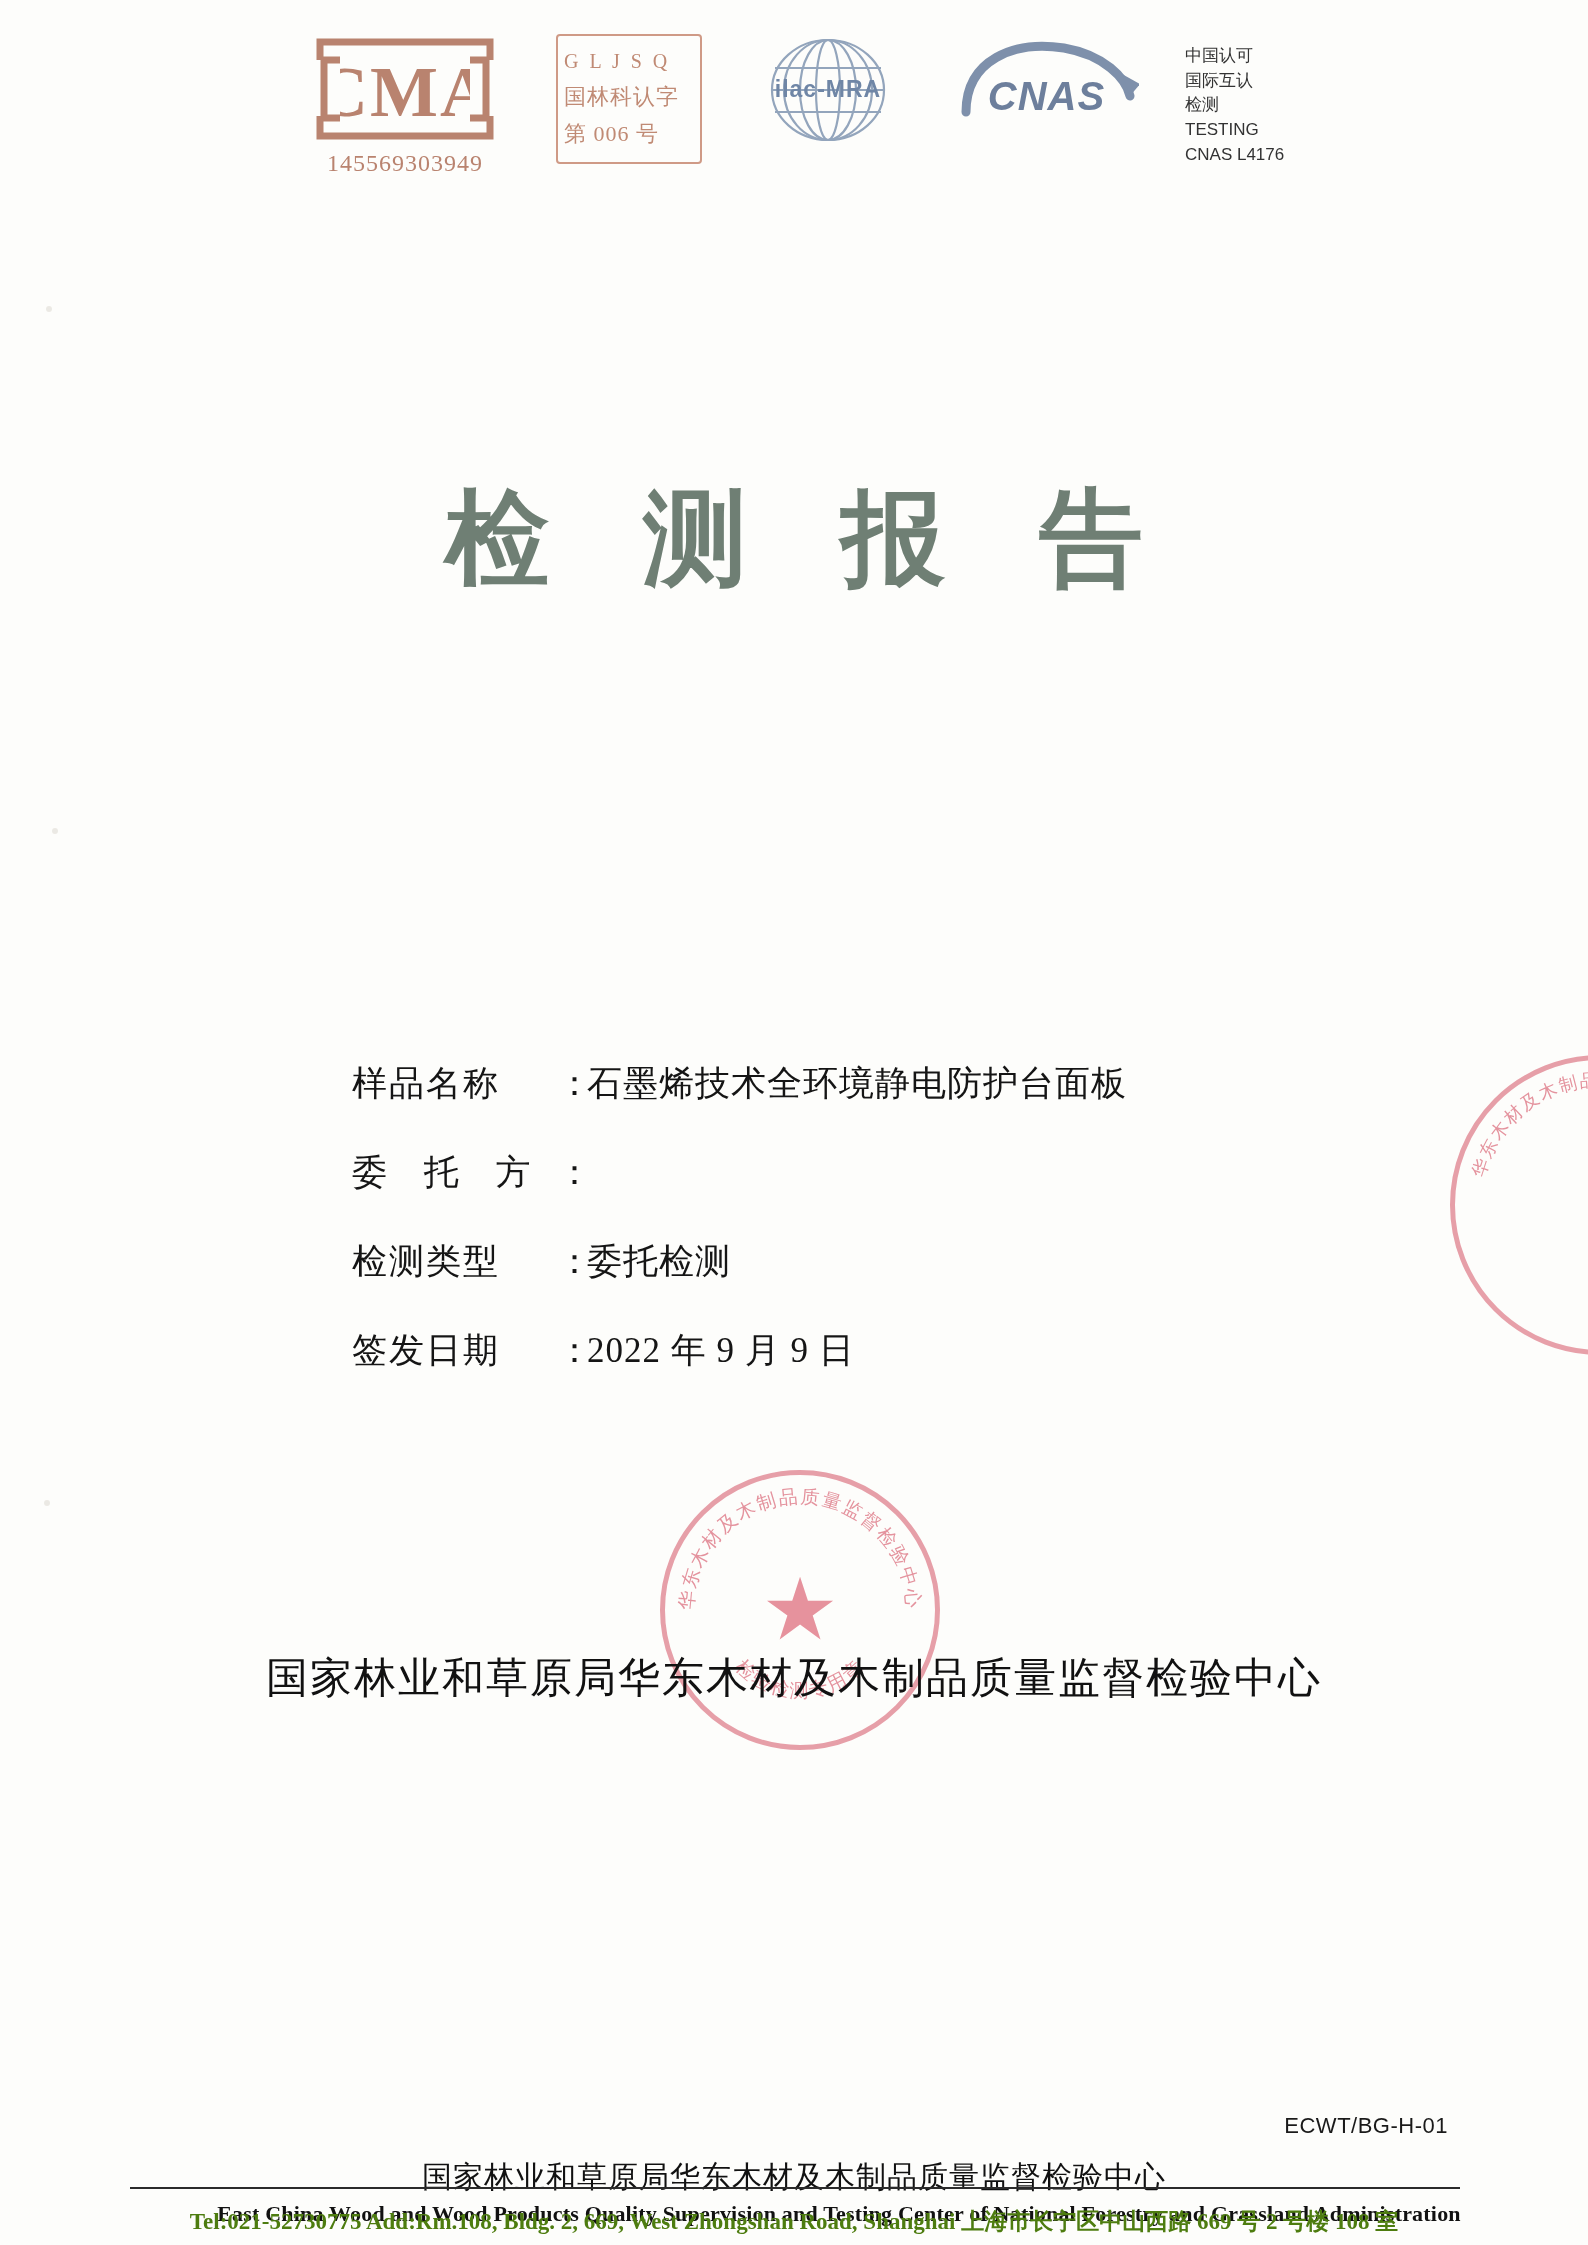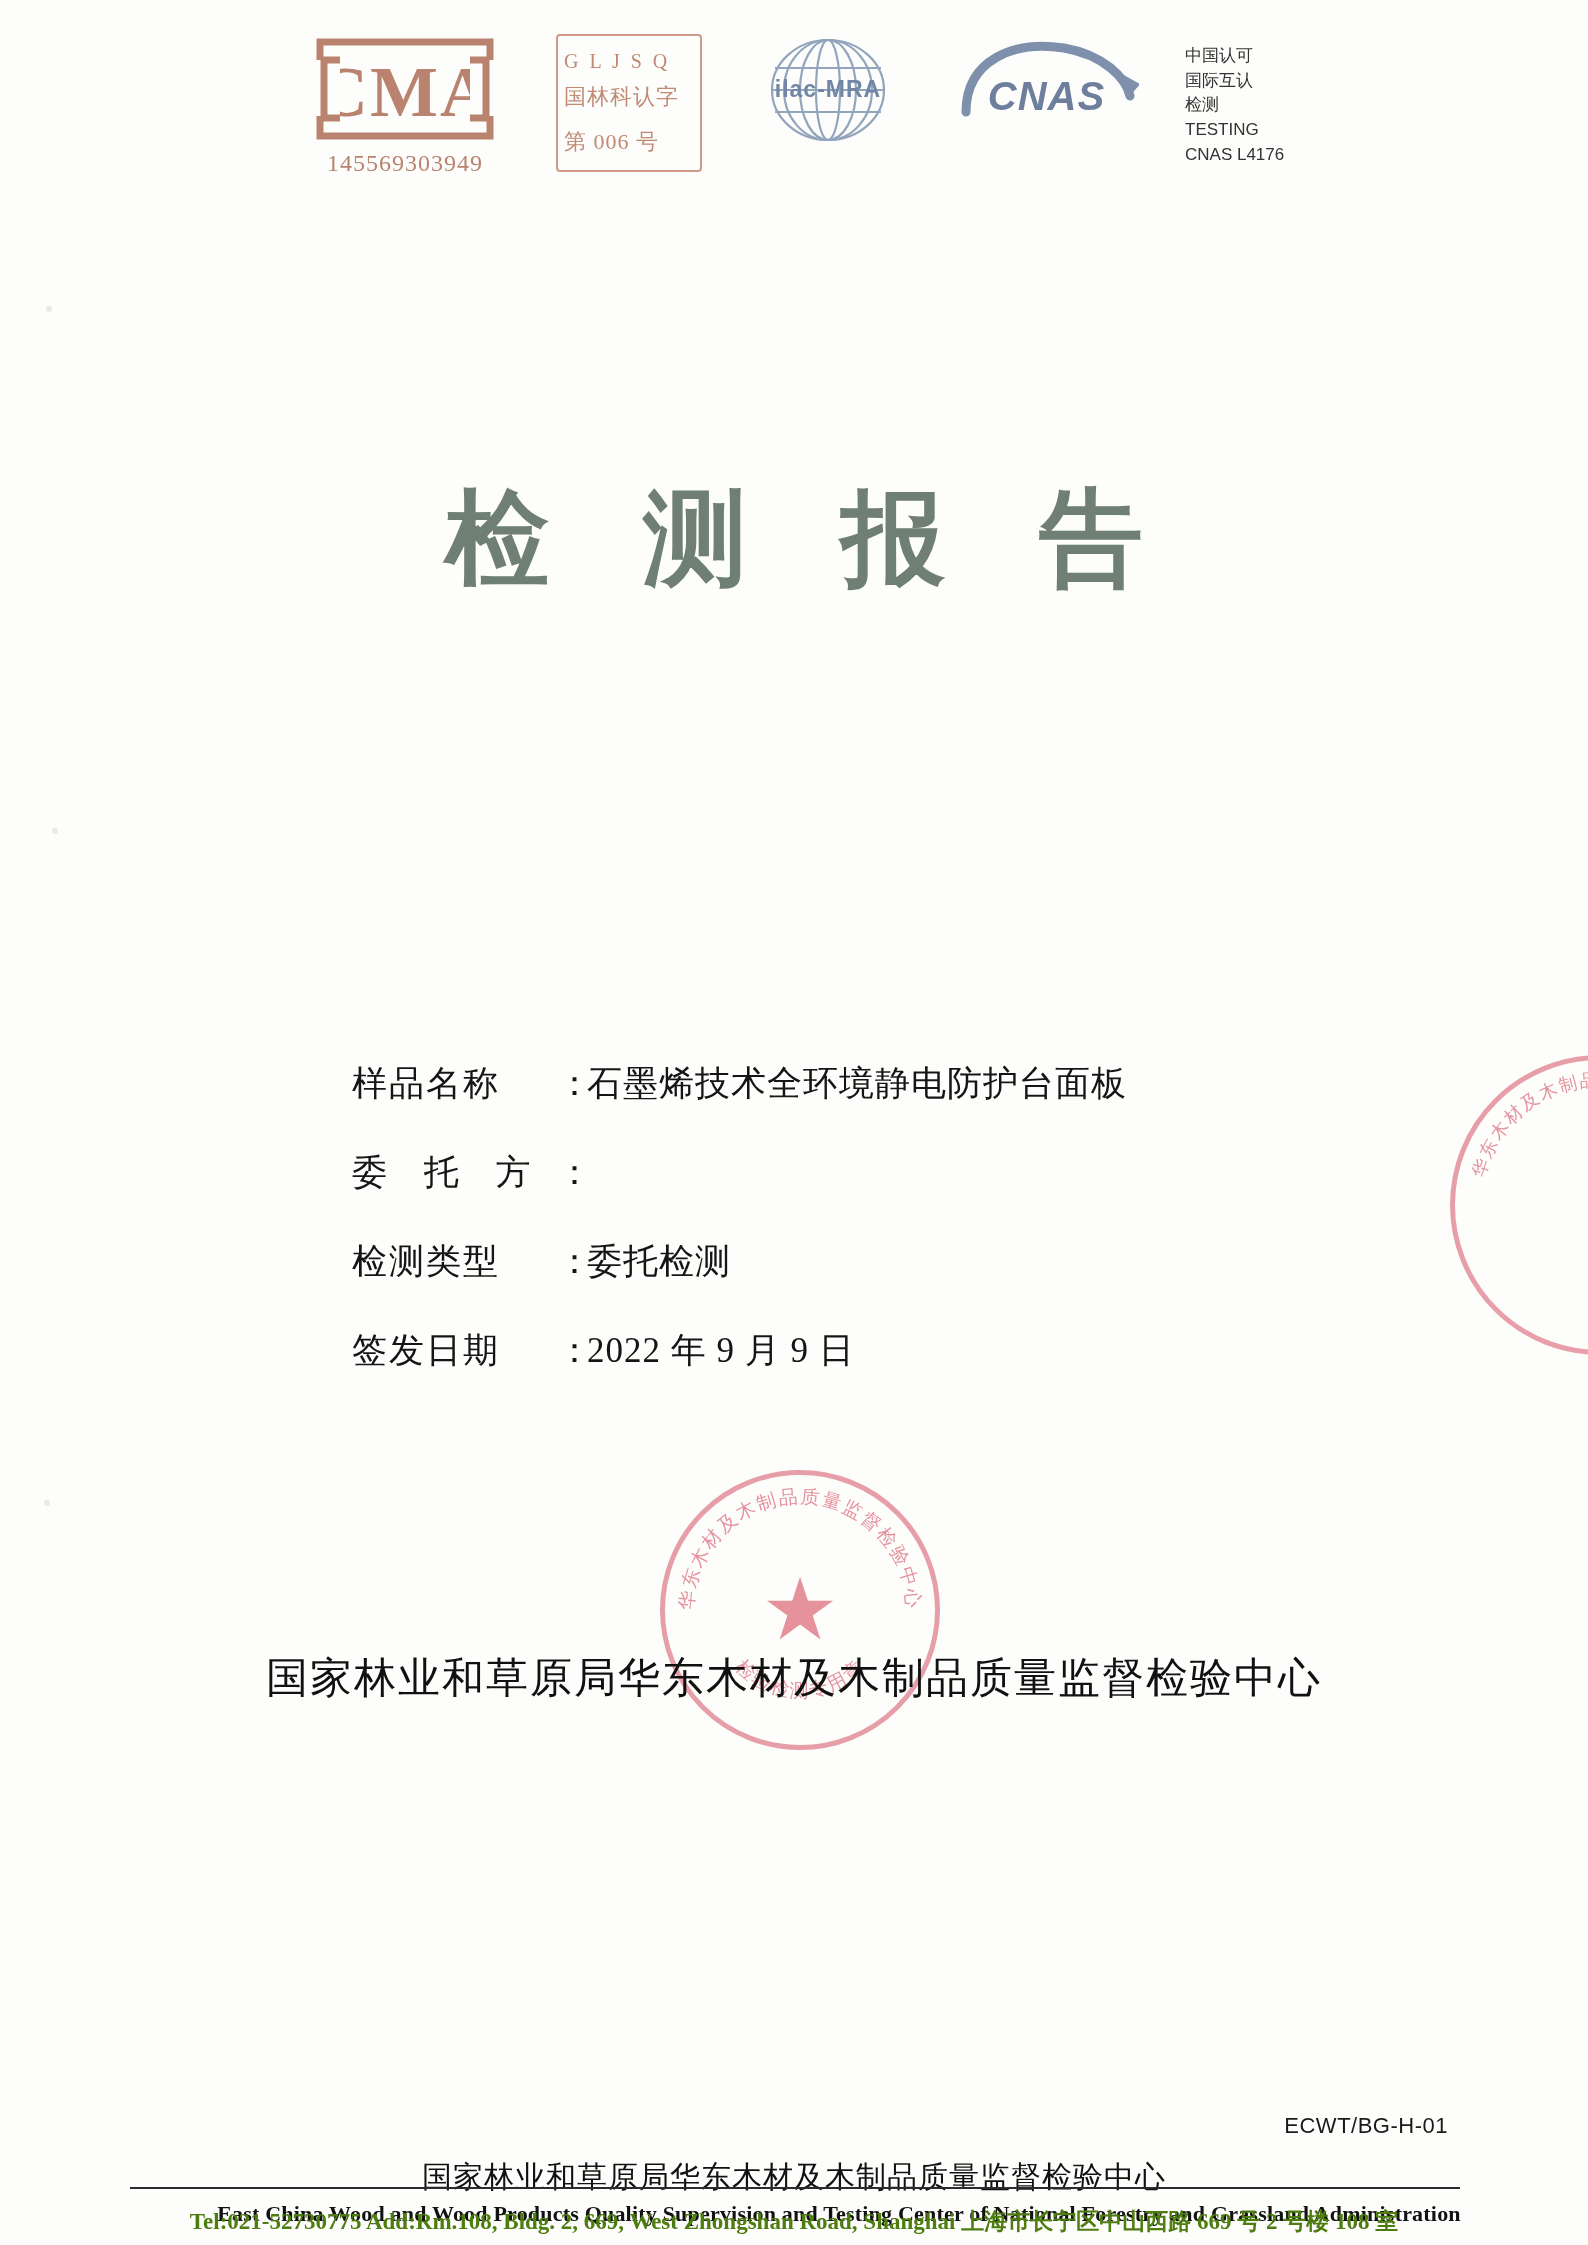--- a/index.html
+++ b/index.html
@@ -59,21 +59,21 @@
     width: 130px;
     border: 2px solid #cf9a86;
     border-radius: 4px;
     padding: 10px 6px 12px;
     text-align: left;
     color: #c08a74;
     line-height: 1.5;
   }
   .gljsq .l1 { font-size: 20px; letter-spacing: 3px; font-family: "Liberation Serif", serif;}
   .gljsq .l2 { font-size: 22px; letter-spacing: 1px; margin-top: 4px;}
-  .gljsq .l3 { font-size: 22px; letter-spacing: 1px; margin-top: 12px;}
+  .gljsq .l3 { font-size: 22px; letter-spacing: 1px; margin-top: 4px;}
 
   
   .ilac {
     width: 160px;
     text-align: center;
     color: #7e8fa8;
     position: relative;
   }
   .ilac-ring {
     width: 150px;

